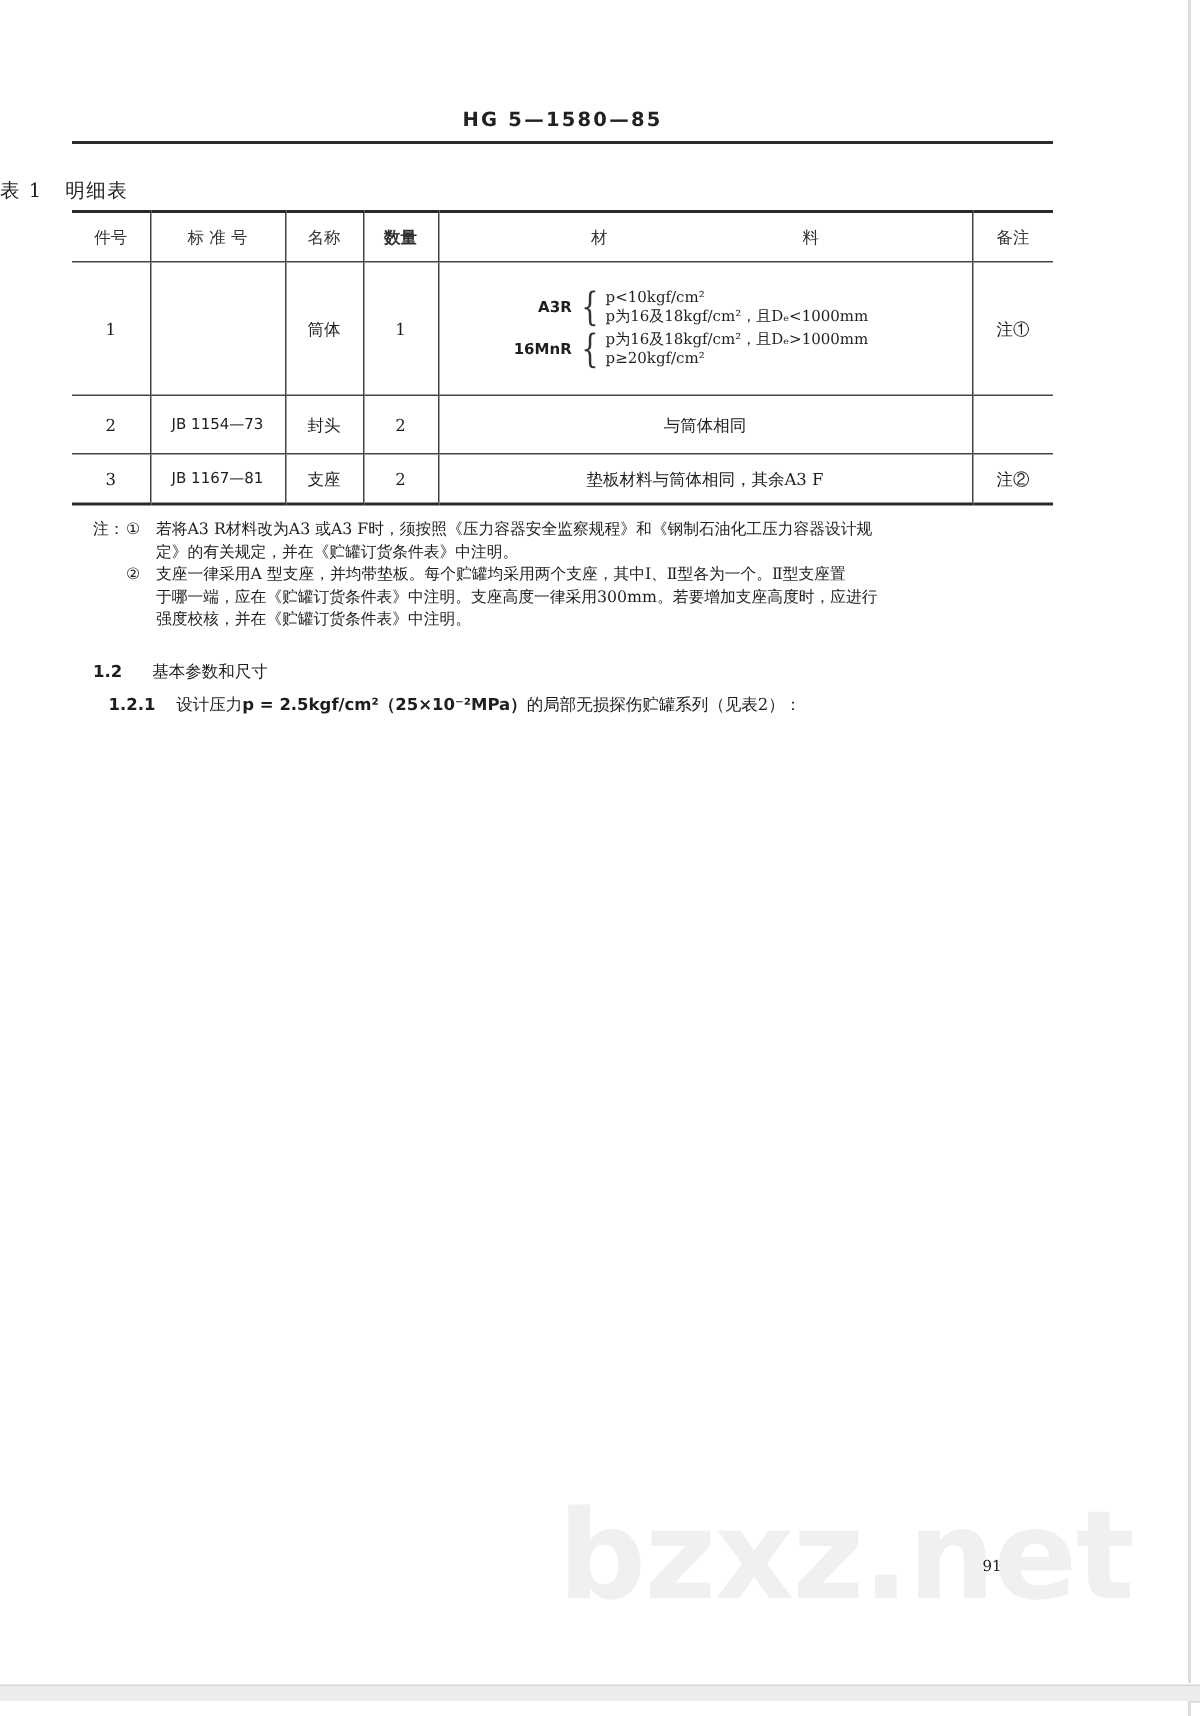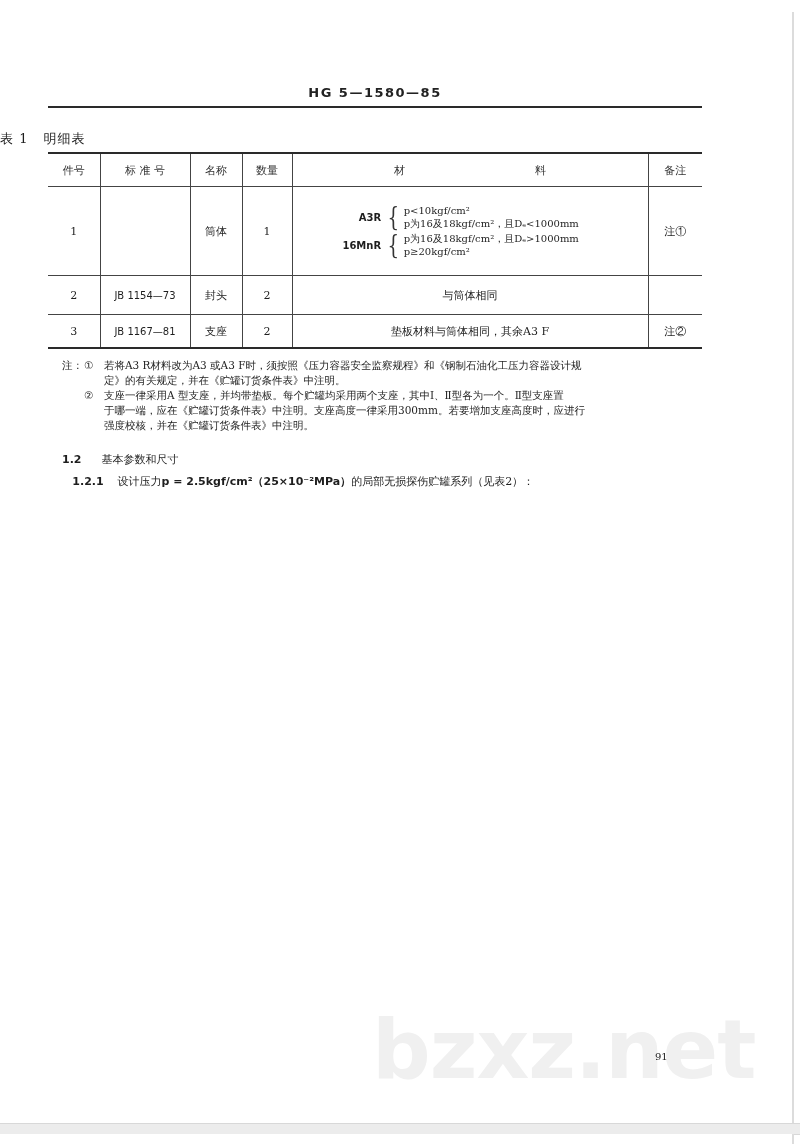--- a/index.html
+++ b/index.html
@@ -11,21 +11,21 @@
     width: 800px;
     height: 1144px;
     position: relative;
     overflow: hidden;
     font-family: "DejaVu Serif", "Liberation Serif", serif;
     color: #1e1e1e;
   }
   .page {
     position: absolute;
     left: 0;
-    top: 12px;
+    top: 0;
     width: 792px;
     height: 1122px;
     background: #ffffff;
     border-right: 2px solid #dcdcdc;
   }
   .page-gap {
     position: absolute;
     left: 0;
     top: 1123px;
     width: 800px;
@@ -224,21 +224,21 @@
         <col class="col-name">
         <col class="col-qty">
         <col class="col-mat">
         <col class="col-note">
     </colgroup>
     <tbody>
         <tr class="head">
       <th>件号</th>
       <th style="white-space:pre;">标 准 号</th>
       <th>名称</th>
-      <th style="font-weight:normal;margin-left:40px;">数量</th>
+      <th style="font-weight:bold;margin-left:40px;">数量</th>
       <th class="mat-head">
         <span class="g1">材</span><span>料</span>
       </th>
       <th>备注</th>
     </tr>
 
     <tr class="row1">
       <td>1</td>
       <td></td>
       <td>筒体</td>

